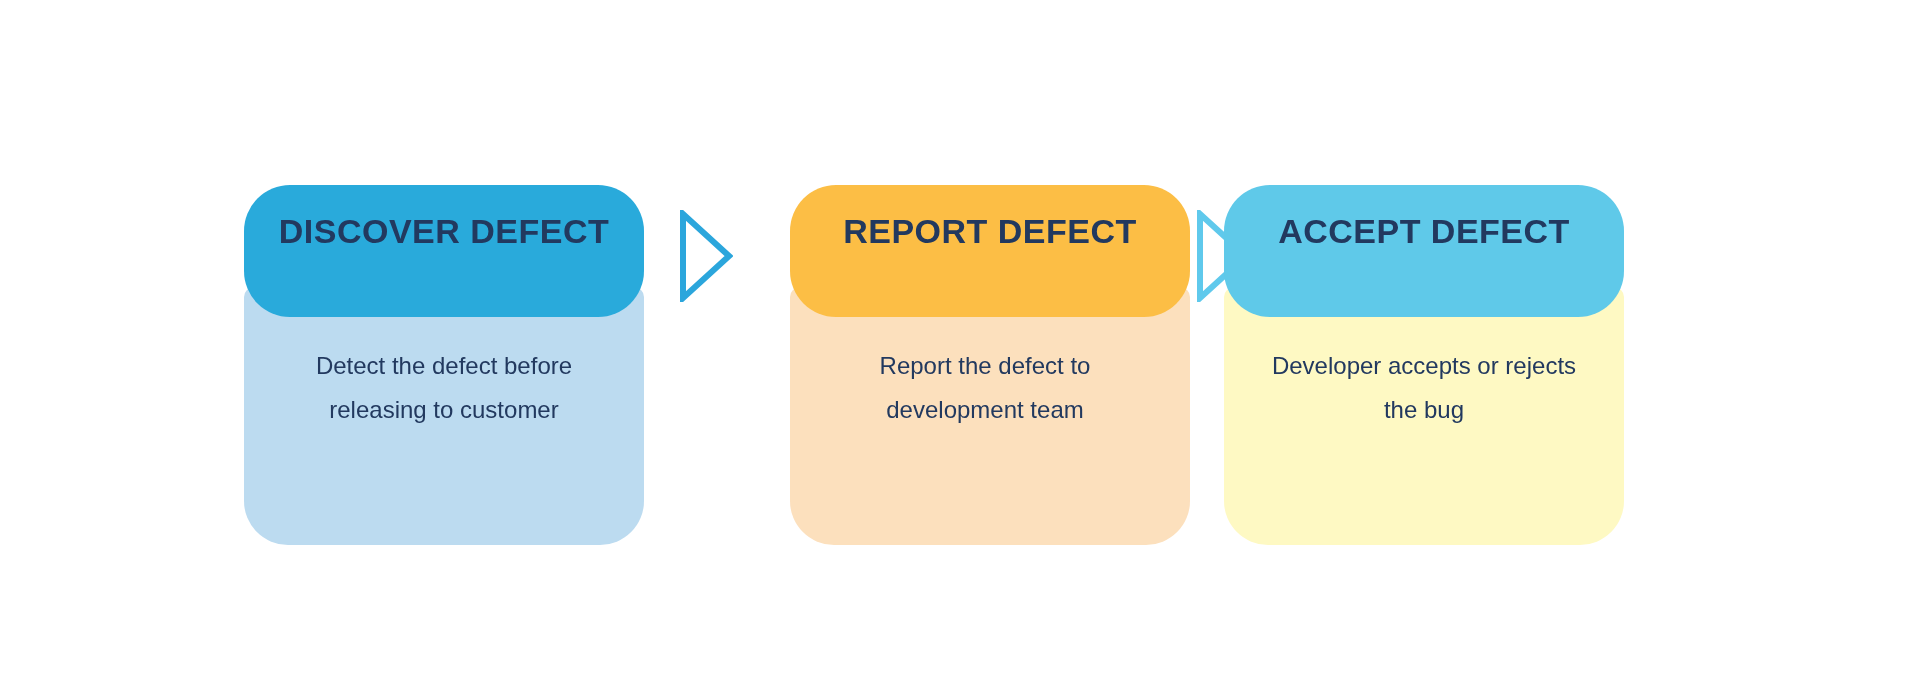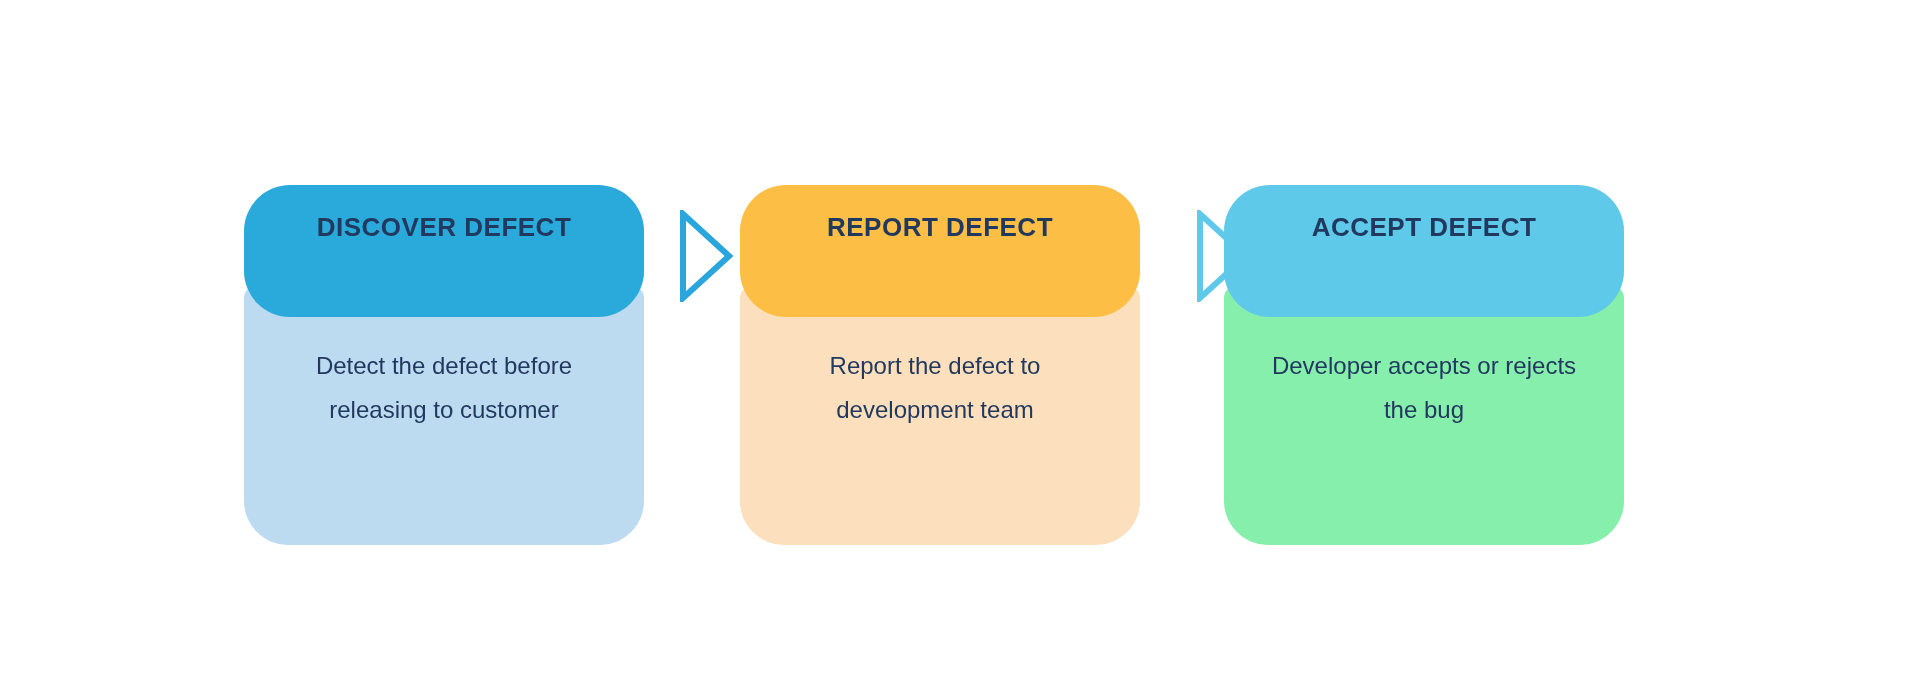--- a/index.html
+++ b/index.html
@@ -12,35 +12,35 @@
     overflow: hidden;
     font-family: "Liberation Sans", sans-serif;
   }
   .card {
     position: absolute;
     top: 185px;
     width: 400px;
     height: 360px;
   }
   .card-1 { left: 244px; }
-  .card-2 { left: 740px; border-radius: 17px; }
+  .card-2 { left: 790px; border-radius: 17px; }
   .card-3 { left: 1224px; }
   .card-header {
     position: absolute;
     top: 0; left: 0; right: 0;
     height: 132px;
     border-radius: 46px;
     z-index: 2;
     display: flex;
     justify-content: center;
     align-items: flex-start;
     padding-top: 27px;
   }
   .card-title {
-    font-size: 26px;
+    font-size: 34px;
     font-weight: bold;
     letter-spacing: 0.5px;
     white-space: nowrap;
   }
   .card-body {
     position: absolute;
     top: 102px; left: 0; right: 0; bottom: 0;
     border-radius: 10px 10px 44px 44px;
     z-index: 1;
     padding: 57px 36px 0;
@@ -88,18 +88,18 @@
   </div>
 
   <svg class="flow-arrow arrow-2" viewBox="0 0 54 92" xmlns="http://www.w3.org/2000/svg">
     <polygon points="4,4 50,46 4,88" fill="#ffffff" stroke-width="6" stroke-linejoin="miter" stroke="#5FC9EC"></polygon>
   </svg>
 
   <div class="card card-3">
     <div class="card-header" style="background-color: rgb(95, 201, 233);">
       <span class="card-title">ACCEPT DEFECT</span>
     </div>
-    <div class="card-body" style="background-color: #86efac;">
+    <div class="card-body" style="background-color: #fef9c3;">
       <span class="card-desc">Developer accepts or rejects the bug</span>
     </div>
   </div>
 
 </div>
 
 </body></html>

